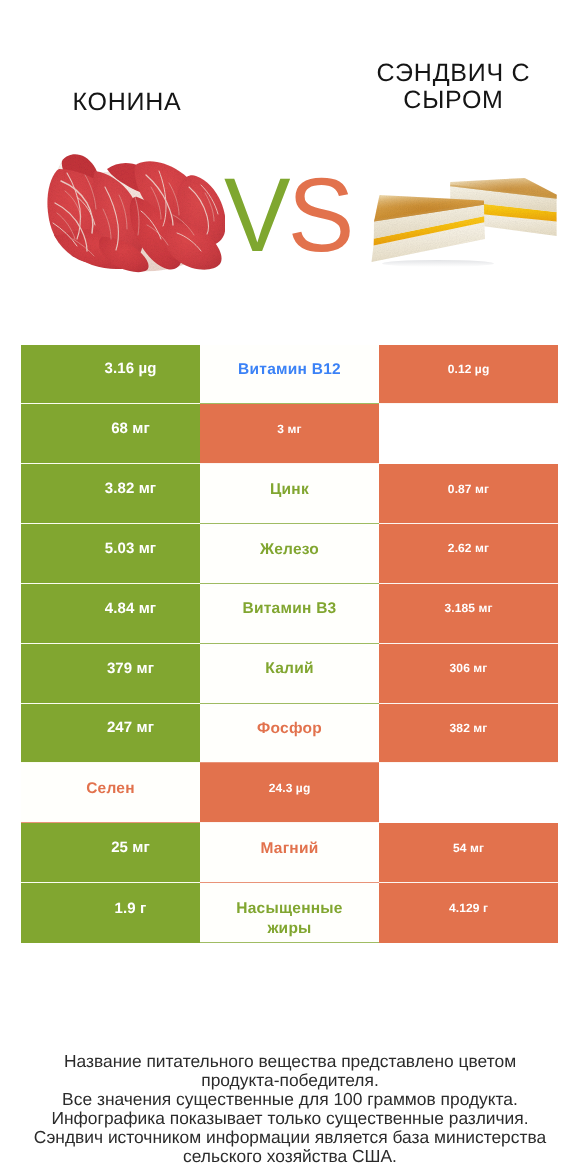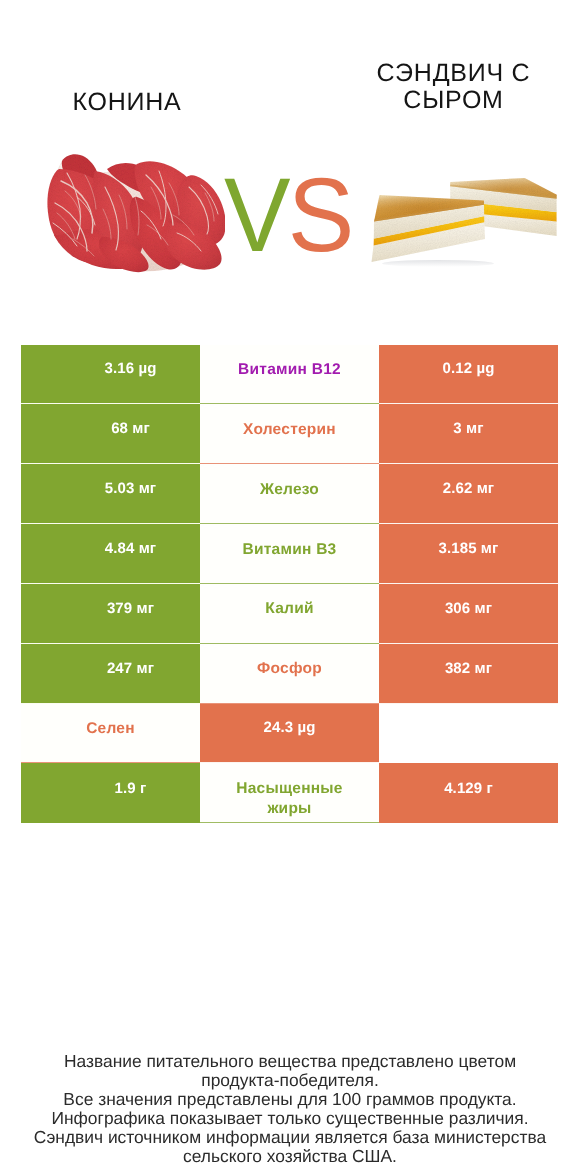--- a/index.html
+++ b/index.html
@@ -26,21 +26,21 @@
     transform:scaleX(0.95);transform-origin:left top;}
 .vs .v{color:#7fa72f;}
 .vs .s{color:#e2724d;}
 
 
 .tbl{position:absolute;left:21px;top:344.5px;width:537px;height:598.5px;}
 .row{display:flex;height:59.85px;position:relative;}
 .cell{width:179px;display:flex;align-items:center;justify-content:center;
       text-align:center;box-sizing:border-box;padding-bottom:10px;}
 .left {background:#81a630;color:#ffffff;font-size:15px;font-weight:700;letter-spacing:0.1px;}
-.right{background:#e2724d;color:#ffffff;font-size:15px;font-weight:700;letter-spacing:0.1px;}
+.right{background:#e2724d;color:#ffffff;font-size:12px;font-weight:700;letter-spacing:0.1px;}
 .mid  {background:#fffffc;font-size:15.5px;font-weight:700;line-height:19.7px;
        padding:0 22px 9px;letter-spacing:0.25px;}
 .mid.two-line{padding:16px 14px 0;align-items:flex-start;}
 .row .left  {border-bottom:1px solid #fbfdf0;padding-left:40px;}
 .row .right {border-bottom:1px solid #fdf5f0;}
 .row:last-child .left, .row:last-child .right{border-bottom:0;}
 
 
 .foot{position:absolute;left:0;top:1052px;width:580px;text-align:center;
       color:#2b2b2b;font-size:17.4px;line-height:19px;font-weight:400;}
@@ -248,36 +248,44 @@
  </g>
 
  <ellipse cx="74" cy="95.5" rx="56" ry="3.4" fill="url(#swSh)"></ellipse>
 </svg>
 
   <div class="tbl" id="nutrient-table">
       <div class="row">
         <div class="cell left">
           <span>3.16 µg</span>
         </div>
-        <div class="cell mid" style="color:#a21caf;box-shadow:inset 0 -0.8px 0 0 #81a630">
+        <div class="cell mid" style="color:#3b82f6;box-shadow:inset 0 -0.8px 0 0 #81a630">
           <span>Витамин B12</span>
         </div>
         <div class="cell right">
           <span>0.12 µg</span>
         </div>
       </div>
       <div class="row">
         <div class="cell left">
           <span>68 мг</span>
         </div>
-        <div class="cell mid" style="color:#e2724d;box-shadow:inset 0 -0.8px 0 0 #e2724d">
-          <span>Холестерин</span>
-        </div>
         <div class="cell right">
           <span>3 мг</span>
+        </div>
+      </div>
+      <div class="row">
+        <div class="cell left">
+          <span>3.82 мг</span>
+        </div>
+        <div class="cell mid" style="color:#81a630;box-shadow:inset 0 -0.8px 0 0 #81a630">
+          <span>Цинк</span>
+        </div>
+        <div class="cell right">
+          <span>0.87 мг</span>
         </div>
       </div>
       <div class="row">
         <div class="cell left">
           <span>5.03 мг</span>
         </div>
         <div class="cell mid" style="color:#81a630;box-shadow:inset 0 -0.8px 0 0 #81a630">
           <span>Железо</span>
         </div>
         <div class="cell right">
@@ -316,36 +324,47 @@
         <div class="cell right">
           <span>382 мг</span>
         </div>
       </div>
       <div class="row">
         <div class="cell mid" style="color:#e2724d;box-shadow:inset 0 -0.8px 0 0 #e2724d">
           <span>Селен</span>
         </div>
         <div class="cell right">
           <span>24.3 µg</span>
+        </div>
+      </div>
+      <div class="row">
+        <div class="cell left">
+          <span>25 мг</span>
+        </div>
+        <div class="cell mid" style="color:#e2724d;box-shadow:inset 0 -0.8px 0 0 #e2724d">
+          <span>Магний</span>
+        </div>
+        <div class="cell right">
+          <span>54 мг</span>
         </div>
       </div>
       <div class="row">
         <div class="cell left">
           <span>1.9 г</span>
         </div>
         <div class="cell mid two-line" style="color:#81a630;box-shadow:inset 0 -0.8px 0 0 #81a630">
           <span>Насыщенные жиры</span>
         </div>
         <div class="cell right">
           <span>4.129 г</span>
         </div>
       </div>
     </div>
 
   <div class="foot" id="footer">
       <div>Название питательного вещества представлено цветом</div>
       <div>продукта-победителя.</div>
-      <div>Все значения представлены для 100 граммов продукта.</div>
+      <div>Все значения существенные для 100 граммов продукта.</div>
       <div>Инфографика показывает только существенные различия.</div>
       <div>Сэндвич источником информации является база министерства</div>
       <div>сельского хозяйства США.</div>
     </div>
 </div>
 
 </body></html>

